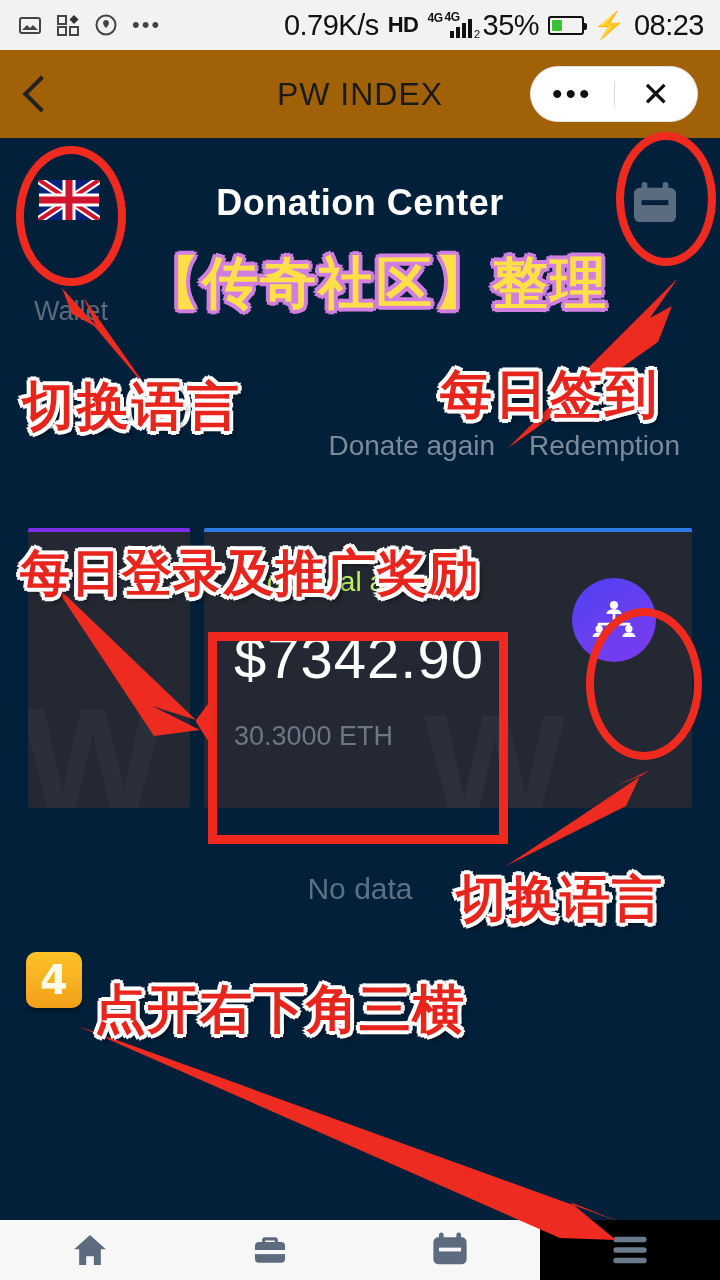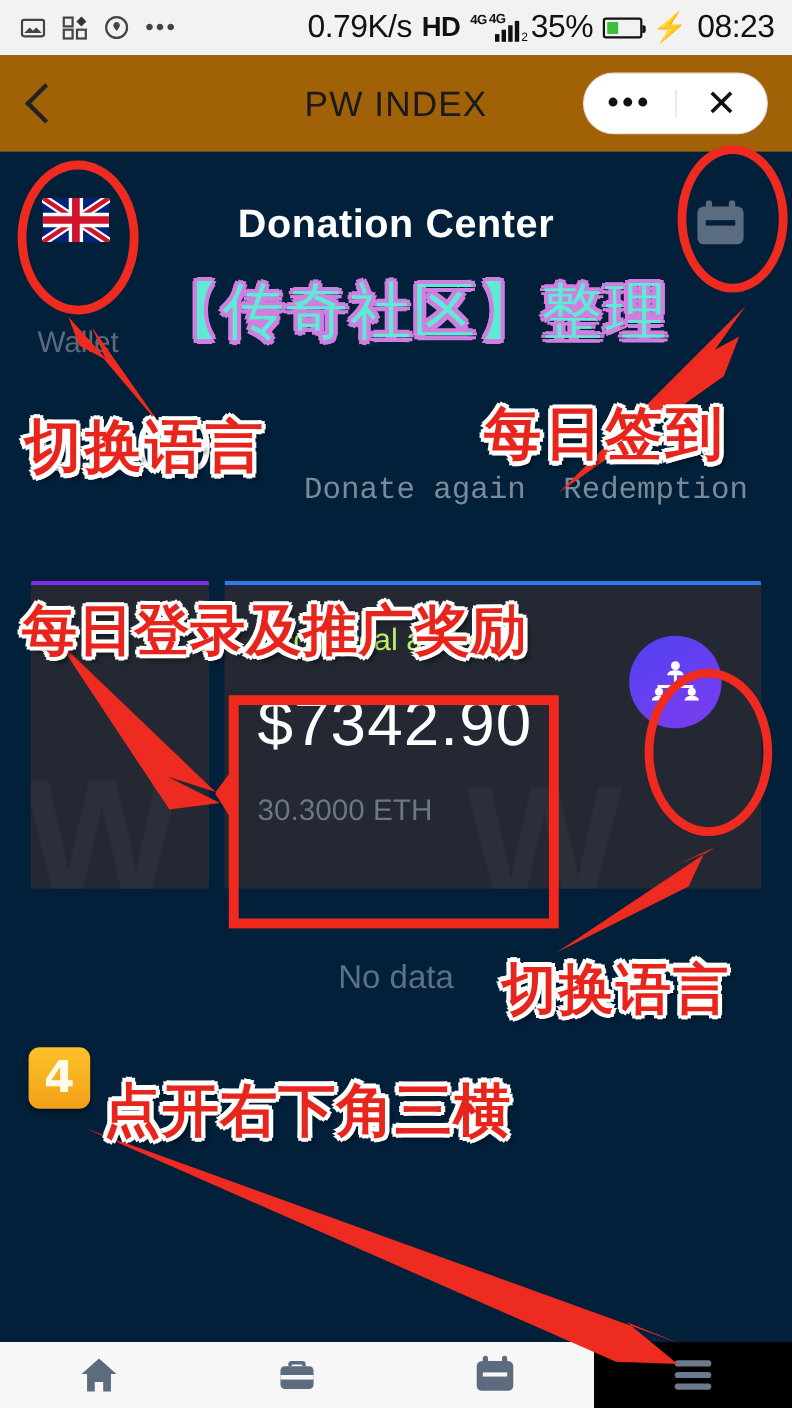--- a/index.html
+++ b/index.html
@@ -16,21 +16,21 @@
     display:flex; align-items:center; position:relative;
   }
   .sb-left{ display:flex; align-items:center; gap:14px; padding-left:18px; }
   .sb-right{
     position:absolute; right:16px; top:0; height:50px;
     display:flex; align-items:center; gap:9px;
     font-size:29px; color:#111; letter-spacing:-0.5px;
   }
   .sb-ico{ width:24px; height:24px; display:block; }
   .sb-dots{ font-size:22px; color:#444; letter-spacing:2px; line-height:10px; }
-  .hd{ font-size:25px; font-weight:600; }
+  .hd{ font-size:22px; font-weight:600; }
   .netgrp{ position:relative; width:46px; height:30px; }
   .net4g{ position:absolute; font-size:12px; font-weight:700; }
   .bars{ position:absolute; bottom:2px; right:2px; display:flex; align-items:flex-end; gap:2px; }
   .bars i{ display:block; width:4px; background:#111; }
   .sub2{ position:absolute; bottom:0px; right:-6px; font-size:11px; }
   .battery{
     width:36px; height:19px; border:2px solid #111; border-radius:3px;
     position:relative; display:flex; align-items:center; padding:2px;
   }
   .battery:after{
@@ -81,21 +81,21 @@
   }
   .page-title{ font-size:36px; color:#fff; font-weight:600; letter-spacing:0.5px; }
   .cal-btn{ position:absolute; right:42px; top:44px; width:46px; height:42px; }
 
   
   .wallet-wrap{ position:relative; padding:0 34px; height:200px; }
   .wallet-label{ font-size:27px; color:#5b6b7c; margin-top:28px; }
   .wallet-amt{ font-size:62px; color:#fff; font-weight:400; margin-top:44px; letter-spacing:1px; }
   .wallet-actions{
     position:absolute; right:40px; bottom:34px;
-    display:flex; gap:34px; font-size:28px; color:#7b8a99;font-family:Liberation Mono, monospace;
+    display:flex; gap:34px; font-size:28px; color:#7b8a99;
   }
 
   
   .cards{
     margin-top:32px; padding:0 28px;
     display:flex; gap:14px; height:280px;
   }
   .card{
     background:#232832; border-radius:2px; position:relative;
     overflow:hidden; padding:34px 30px;
@@ -138,21 +138,21 @@
   .cn{
     font-family:"DejaVu Sans","Liberation Sans", sans-serif;
     font-weight:bold; color:#e8251c; white-space:nowrap;
     text-shadow:
       -3px -3px 0 #fff,  3px -3px 0 #fff, -3px 3px 0 #fff, 3px 3px 0 #fff,
       -4px 0 0 #fff, 4px 0 0 #fff, 0 -4px 0 #fff, 0 4px 0 #fff,
        5px 5px 4px rgba(0,0,0,.45);
   }
   .cn-purple{
     font-family:"DejaVu Sans","Liberation Sans", sans-serif;
-    font-weight:normal; color:#5eead4; white-space:nowrap;
+    font-weight:bold; color:#fde047; white-space:nowrap;
     text-shadow:
       -3px -3px 0 #d07fe0, 3px -3px 0 #d07fe0, -3px 3px 0 #d07fe0, 3px 3px 0 #d07fe0,
       -4px 0 0 #d07fe0, 4px 0 0 #d07fe0, 0 -4px 0 #d07fe0, 0 4px 0 #d07fe0;
   }
   .badge4{
     width:56px; height:56px; border-radius:10px;
     background:linear-gradient(180deg,#fcc228 0%,#f2a019 100%);
     color:#fffbe8; font-size:40px; font-weight:bold;
     display:flex; align-items:center; justify-content:center;
     font-family:"DejaVu Sans","Liberation Sans", sans-serif;

